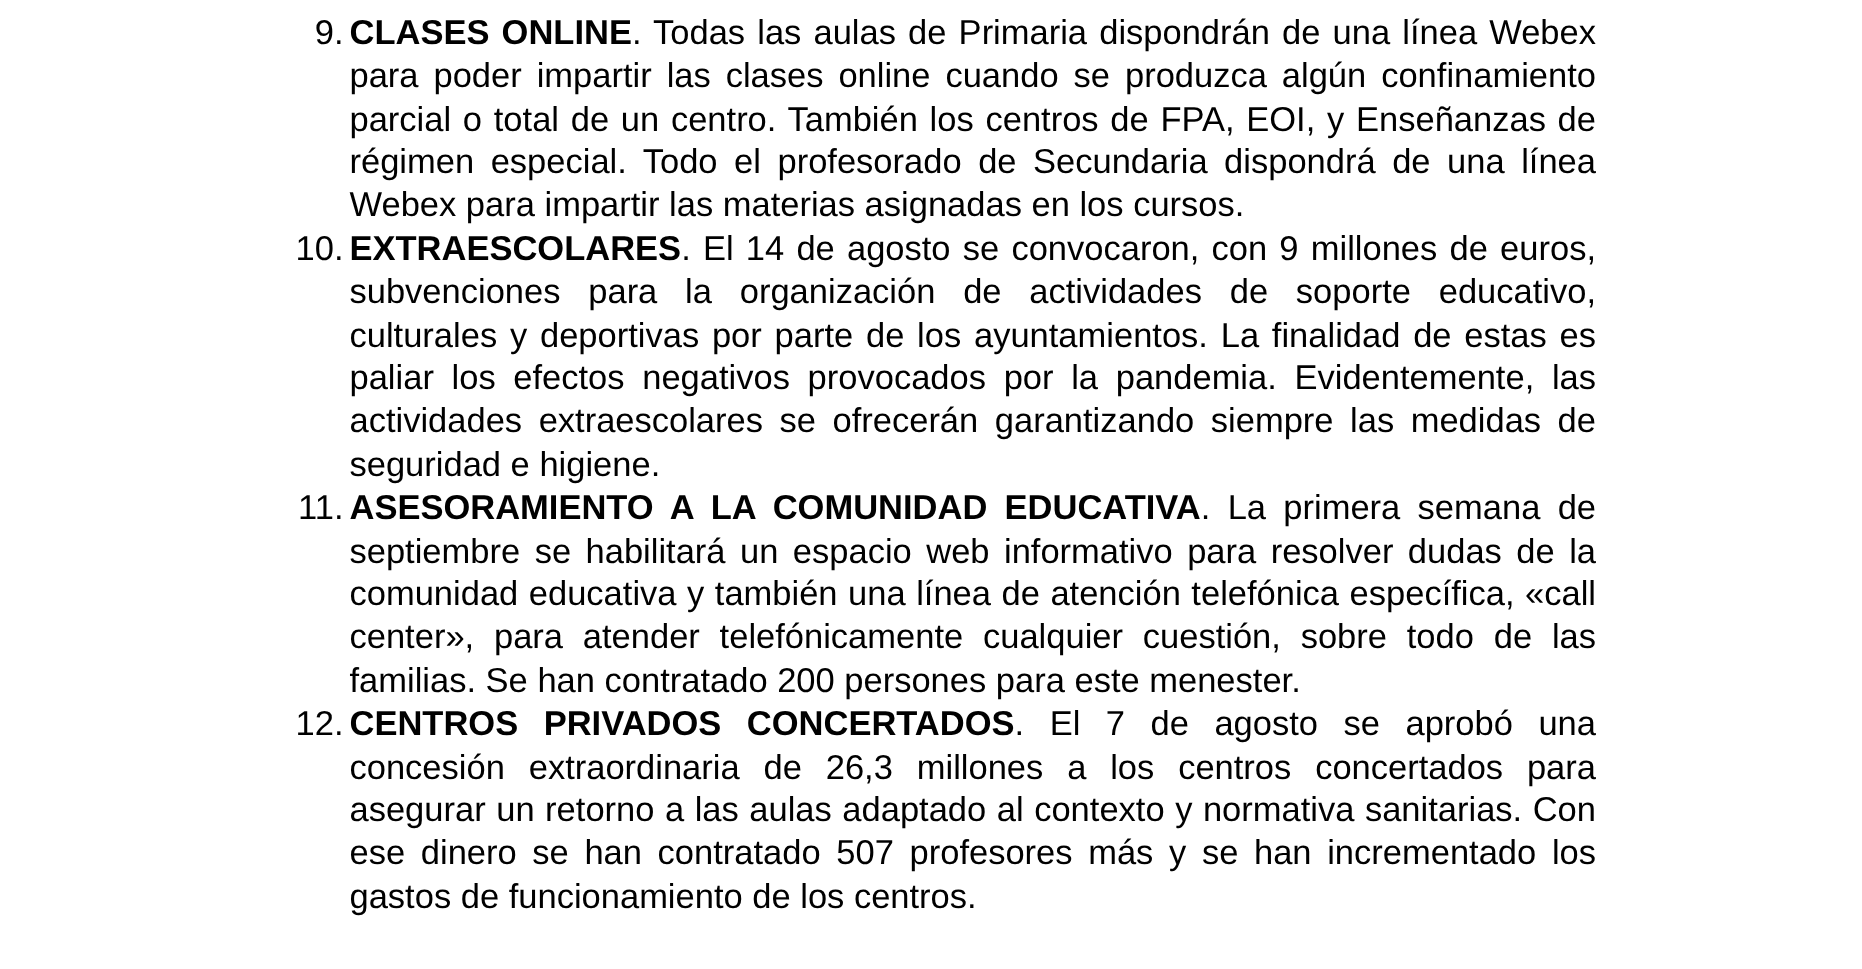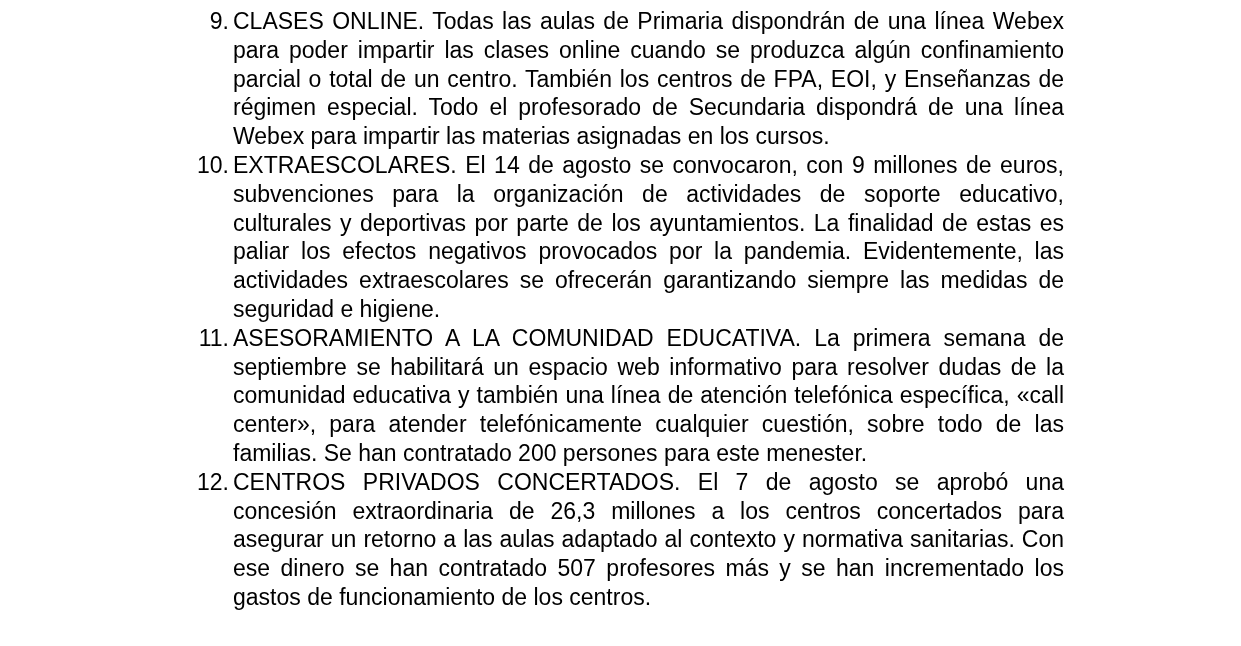--- a/index.html
+++ b/index.html
@@ -29,21 +29,21 @@
     text-align: justify;
   }
   .list-item .num {
     position: absolute;
     right: 100%;
     padding-right: 4px;
     white-space: nowrap;
     text-align: right;
   }
   .list-item .title {
-    font-weight: 400;
+    font-weight: 700;
   }
 </style>
 </head>
 <body>
 
 <div class="page">
   <div class="doc">
 
     <div class="list-item">
       <span class="num">9.</span><span class="title">CLASES ONLINE</span><span class="body">. Todas las aulas de Primaria dispondrán de una línea Webex para poder impartir las clases online cuando se produzca algún confinamiento parcial o total de un centro. También los centros de FPA, EOI, y Enseñanzas de régimen especial. Todo el profesorado de Secundaria dispondrá de una línea Webex para impartir las materias asignadas en los cursos.</span>

